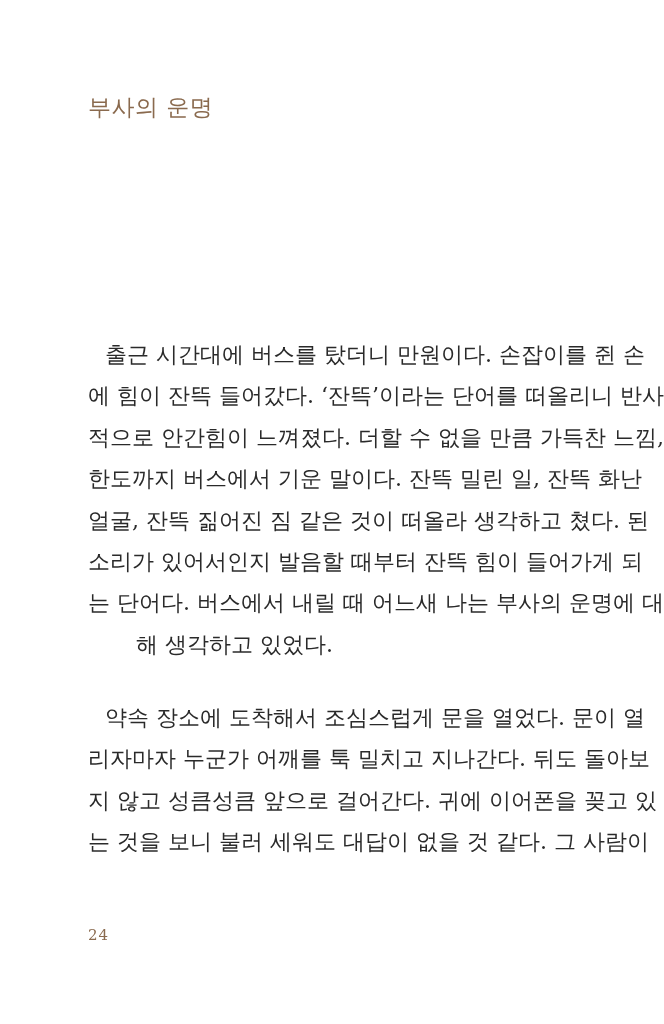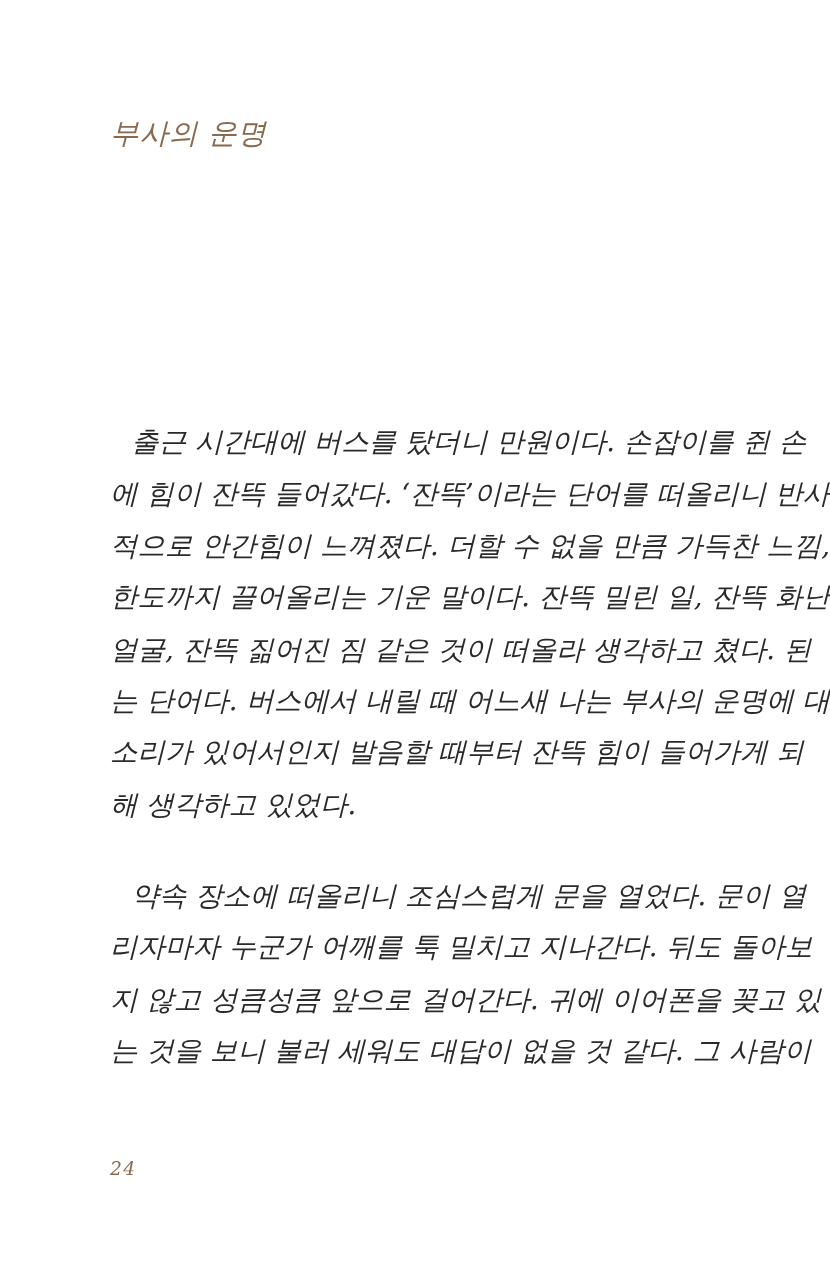--- a/index.html
+++ b/index.html
@@ -13,21 +13,20 @@
       position: relative;
       overflow: hidden;
       font-family: "DejaVu Serif", "Liberation Serif", serif;
     }
     .page {
       position: absolute;
       left: 0; top: 0;
       width: 664px;
       height: 1024px;
       background: #ffffff;
-      font-style: italic;
     }
     .chapter-title {
       position: absolute;
       left: 88px;
       top: 92px;
       font-size: 23px;
       line-height: 30px;
       color: #8a6a4e;
       letter-spacing: 0.5px;
       white-space: nowrap;
@@ -41,20 +40,21 @@
     }
     .line {
       height: 41.4px;
       line-height: 41.4px;
       white-space: nowrap;
       text-align: justify;
       text-align-last: justify;
     }
     .line.last {
       text-align-last: left;
+      margin-left: 48px;
     }
     .line.indent {
       padding-left: 17px;
     }
     .para-1 { top: 334px; }
     .para-2 { top: 697px; }
     .page-number {
       position: absolute;
       left: 88px;
       top: 925px;
@@ -69,29 +69,29 @@
 <body>
 
 <div class="page">
 
   <div class="chapter-title">부사의 운명</div>
 
   <div class="body-text para-1">
     <div class="line indent">출근 시간대에 버스를 탔더니 만원이다. 손잡이를 쥔 손</div>
     <div class="line">에 힘이 잔뜩 들어갔다. ‘잔뜩’이라는 단어를 떠올리니 반사</div>
     <div class="line">적으로 안간힘이 느껴졌다. 더할 수 없을 만큼 가득찬 느낌,</div>
-    <div class="line">한도까지 끌어올리는 기운 말이다. 잔뜩 밀린 일, 잔뜩 화난</div>
+    <div class="line">한도까지 버스에서 기운 말이다. 잔뜩 밀린 일, 잔뜩 화난</div>
     <div class="line">얼굴, 잔뜩 짊어진 짐 같은 것이 떠올라 생각하고 쳤다. 된</div>
+    <div class="line">소리가 있어서인지 발음할 때부터 잔뜩 힘이 들어가게 되</div>
     <div class="line">는 단어다. 버스에서 내릴 때 어느새 나는 부사의 운명에 대</div>
-    <div class="line">소리가 있어서인지 발음할 때부터 잔뜩 힘이 들어가게 되</div>
     <div class="line last">해 생각하고 있었다.</div>
   </div>
 
   <div class="body-text para-2">
-    <div class="line indent">약속 장소에 떠올리니 조심스럽게 문을 열었다. 문이 열</div>
+    <div class="line indent">약속 장소에 도착해서 조심스럽게 문을 열었다. 문이 열</div>
     <div class="line">리자마자 누군가 어깨를 툭 밀치고 지나간다. 뒤도 돌아보</div>
     <div class="line">지 않고 성큼성큼 앞으로 걸어간다. 귀에 이어폰을 꽂고 있</div>
     <div class="line">는 것을 보니 불러 세워도 대답이 없을 것 같다. 그 사람이</div>
   </div>
 
   <div class="page-number">24</div>
 
 </div>
 
 </body></html>

